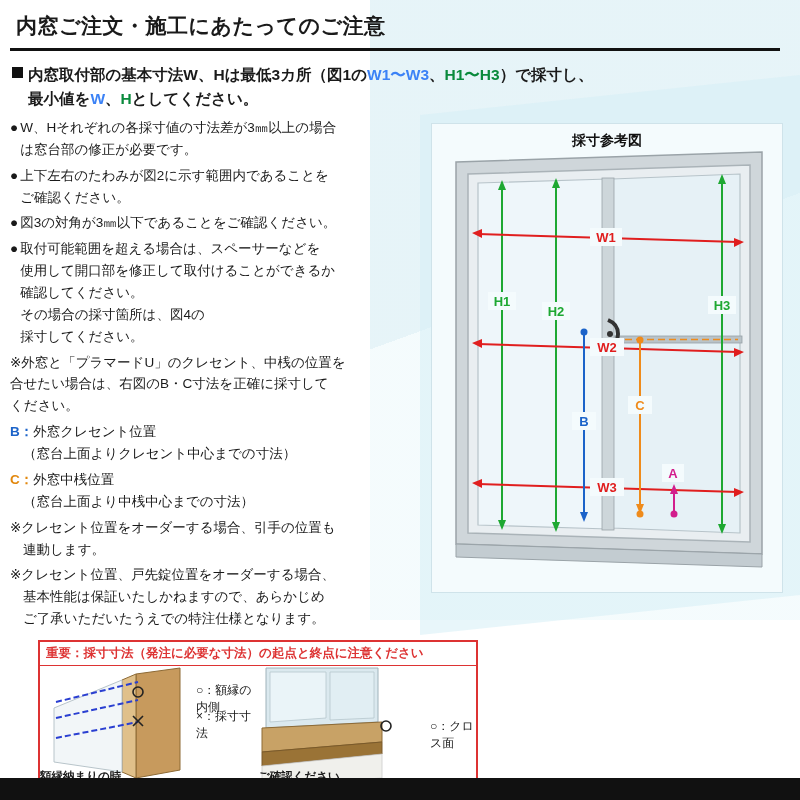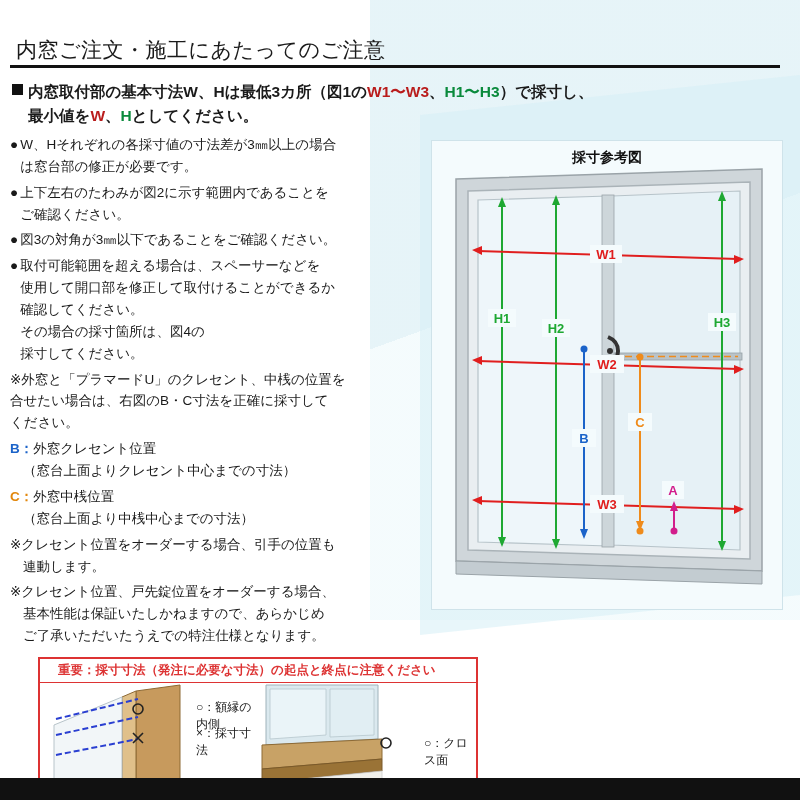--- a/index.html
+++ b/index.html
@@ -20,35 +20,35 @@
   .bg-band2{
     position:absolute;top:95px;right:0;width:380px;height:520px;
     background:rgba(214,238,245,.55);
     transform:skewY(-6deg);
     z-index:0;
   }
   .page{position:relative;z-index:2;padding:8px 10px 0 10px;box-sizing:border-box;}
 
   
   .title{
-    font-size:21px;font-weight:normal;letter-spacing:.5px;
-    padding:4px 6px 1px 6px;
+    font-size:21px;font-weight:bold;letter-spacing:.5px;
+    padding:4px 6px 8px 6px;
     border-bottom:3px solid #111;
     display:inline-block;
-    width:770px;box-sizing:border-box;margin-top:24px;
+    width:770px;box-sizing:border-box;
   }
 
   
   .lead{
     margin:12px 0 4px 2px;
     font-size:15.5px;font-weight:bold;line-height:1.55;
     max-width:780px;
   }
   .sq{display:inline-block;width:11px;height:11px;background:#111;margin-right:5px;vertical-align:2px;}
-  .b-blue{color:#b91c1c;}
+  .b-blue{color:#3b82f6;}
   .b-green{color:#0a8a3c;}
 
   
   .cols{display:flex;margin-top:6px;}
   .left{width:415px;font-size:13.5px;line-height:1.62;}
   .right{flex:1;position:relative;}
 
   .bullet{margin:0 0 4px 0;display:flex;}
   .bullet .dot{flex:0 0 auto;margin-right:2px;}
   .bullet .txt{flex:1 1 auto;}
@@ -75,21 +75,21 @@
   .important{
     position:relative;
     margin:6px 0 0 28px;
     width:440px;
     border:2px solid #d33;
     box-sizing:border-box;
     background:#fff;
   }
   .imp-head{
     font-size:12.5px;color:#d33;font-weight:bold;
-    padding:3px 18px;border-bottom:1px solid #d33;
+    padding:3px 6px;border-bottom:1px solid #d33;
   }
   .imp-body{display:flex;height:120px;}
   .imp-cell{position:relative;flex:1;}
   .imp-cap{
     position:absolute;bottom:2px;left:0;width:100%;text-align:left;
     font-size:11.5px;font-weight:bold;
   }
   .imp-legend{position:absolute;font-size:12px;margin-left:32px;}
 
   
@@ -292,21 +292,21 @@
           <polygon points="12,6 68,6 68,52 12,56" fill="#eaf4f8" stroke="#b6c6cd" stroke-width="0.8"></polygon>
           <polygon points="72,6 116,6 116,52 72,54" fill="#e1eef3" stroke="#b6c6cd" stroke-width="0.8"></polygon>
 
           <polygon points="4,62 124,56 124,76 4,86" fill="#c8a266" stroke="#8d6a35" stroke-width="1"></polygon>
           <polygon points="4,86 124,76 124,88 4,100" fill="#9a7336" stroke="#7a5a2a" stroke-width="1"></polygon>
 
           <polygon points="4,100 124,88 124,112 4,120" fill="#f0f0ec" stroke="#ccc" stroke-width="0.8"></polygon>
 
           <circle cx="128" cy="60" r="5" fill="none" stroke="#222" stroke-width="1.6"></circle>
         </svg>
-        <div class="imp-legend" style="left:134px;top:52px;">○：クロス面</div>
+        <div class="imp-legend" style="left:140px;top:52px;">○：クロス面</div>
         <div class="imp-cap">ご確認ください</div>
       </div>
 
     </div>
   </div>
 
 </div>
 
 <div class="blackbar"></div>
 

